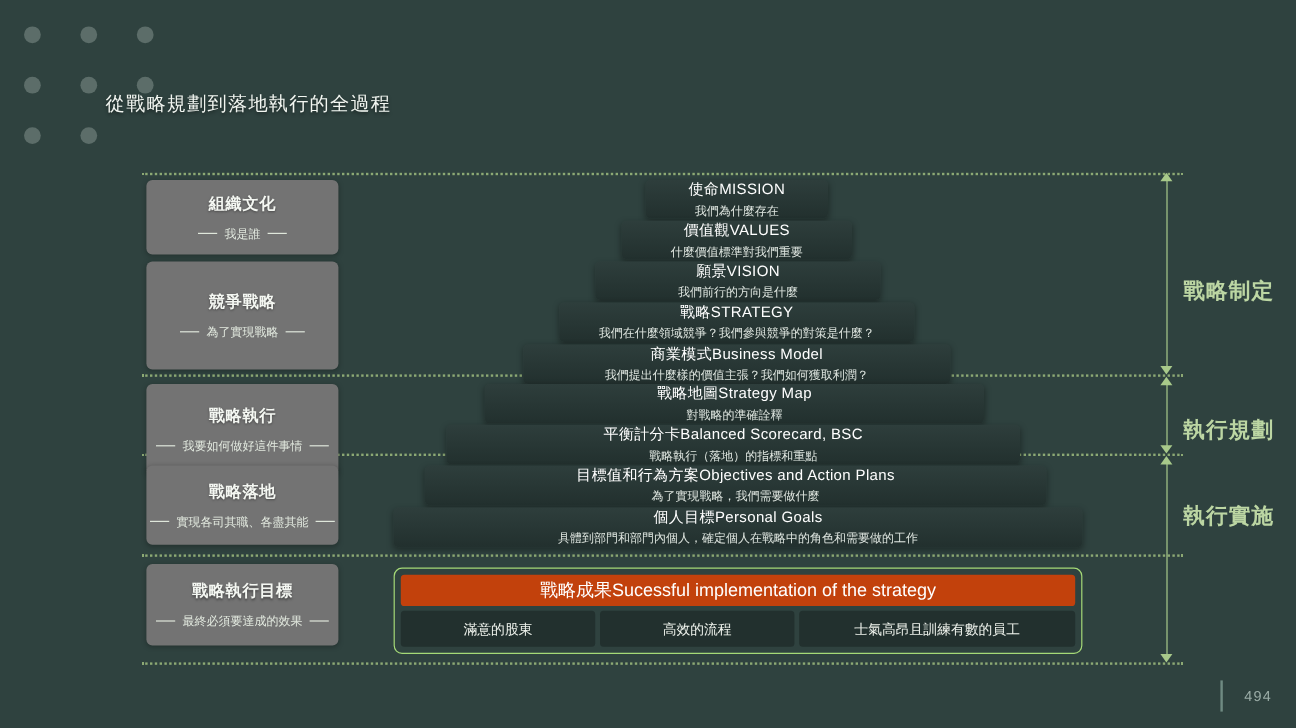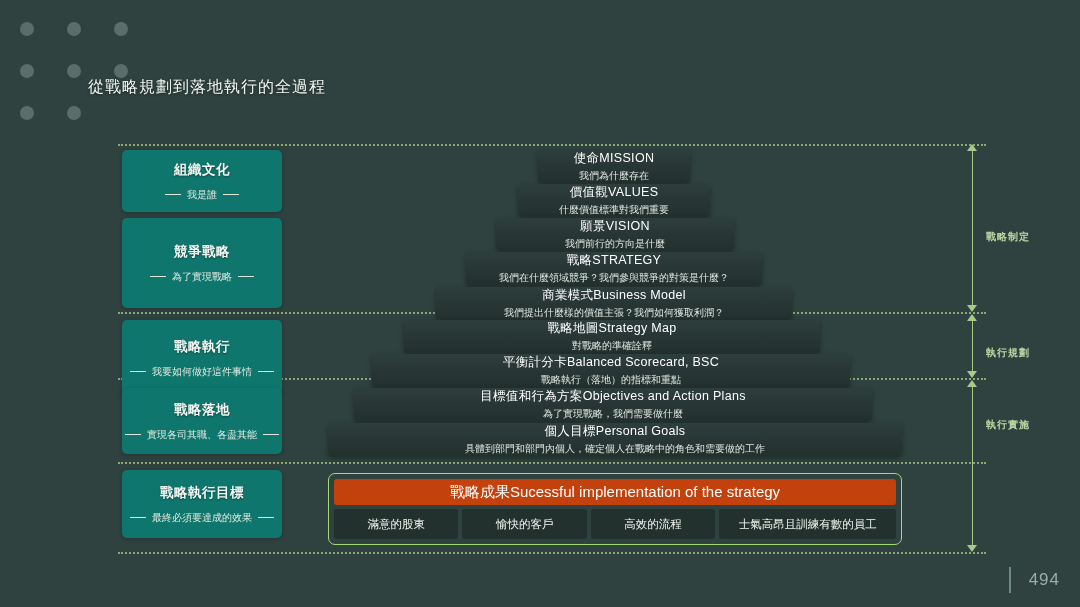--- a/index.html
+++ b/index.html
@@ -35,21 +35,21 @@
 
   .hline {
     position: absolute; left: 118px; width: 868px; height: 0;
     border-top: 2px dotted #9dbb7e; opacity: .85;
   }
 
   
   .sidebar { position: absolute; left: 122px; top: 0; width: 160px; }
   .side-card {
     position: absolute; left: 0; width: 160px;
-    background: #0f766e;
+    background: #737373;
     border-radius: 5px;
     display: flex; flex-direction: column;
     align-items: center; justify-content: center;
     box-shadow: 0 1px 4px rgba(0,0,0,0.25);
   }
   .side-title {
     font-size: 13.5px; font-weight: 700; color: #f4f7f2;
     letter-spacing: .5px; margin-bottom: 9px;
     text-shadow: 0 1px 2px rgba(0,0,0,0.4);
   }
@@ -104,29 +104,29 @@
   .phase-line {
     position: absolute; left: 12px; top: 0; width: 1.4px; background: #a8c98a;
   }
   .arrow {
     position: absolute; left: 7.2px; width: 0; height: 0;
     border-left: 5px solid transparent; border-right: 5px solid transparent;
   }
   .arrow.up { border-bottom: 7px solid #a8c98a; top: 0; }
   .arrow.down { border-top: 7px solid #a8c98a; bottom: 0; }
   .phase-label {
-    position: absolute; left: 26px; font-size: 10px; font-weight: 700;
+    position: absolute; left: 26px; font-size: 18px; font-weight: 700;
     color: #bcd6a3; letter-spacing: 1px; white-space: nowrap;
     background: transparent;
   }
 
   
   .footer { position: absolute; right: 20px; bottom: 14px; display: flex; align-items: center; gap: 18px; }
   .footer-tick { width: 2px; height: 26px; background: #6f8a82; }
-  .page-num { font-size: 17px; color: #9bada7; letter-spacing: 1px; }
+  .page-num { font-size: 12px; color: #9bada7; letter-spacing: 1px; }
 </style>
 </head>
 <body>
 
 <div class="stage">
 
   <div class="dots">
     <div class="dot-row">
       <span class="dot"></span>
       <span class="dot"></span>
@@ -213,21 +213,20 @@
       <div class="tier" style="left:328px; width:574px; top:283px; height:33px">
         <div class="tier-title">個人目標Personal Goals</div>
         <div class="tier-sub">具體到部門和部門內個人，確定個人在戰略中的角色和需要做的工作</div>
       </div>
     </div>
 
     <div class="outcome">
       <div class="outcome-head">戰略成果Sucessful implementation of the strategy</div>
       <div class="outcome-row">
         <div class="outcome-cell">滿意的股東</div>
-        <div class="outcome-cell">愉快的客戶</div>
         <div class="outcome-cell">高效的流程</div>
         <div class="outcome-cell wide">士氣高昂且訓練有數的員工</div>
       </div>
     </div>
 
     <div class="rail">
       <div class="phase" style="top:4px; height:168px">
         <div class="phase-line" style="top:2px; height:164px"></div>
         <div class="arrow up"></div>
         <div class="arrow down"></div>

